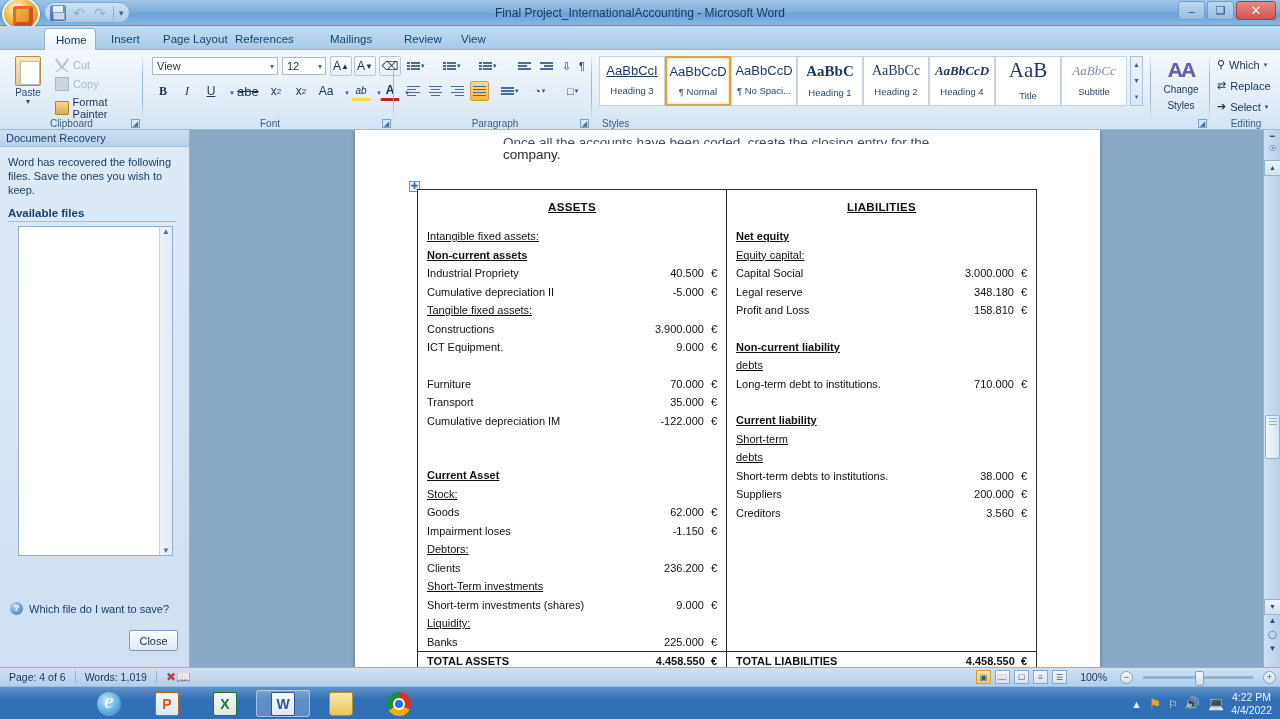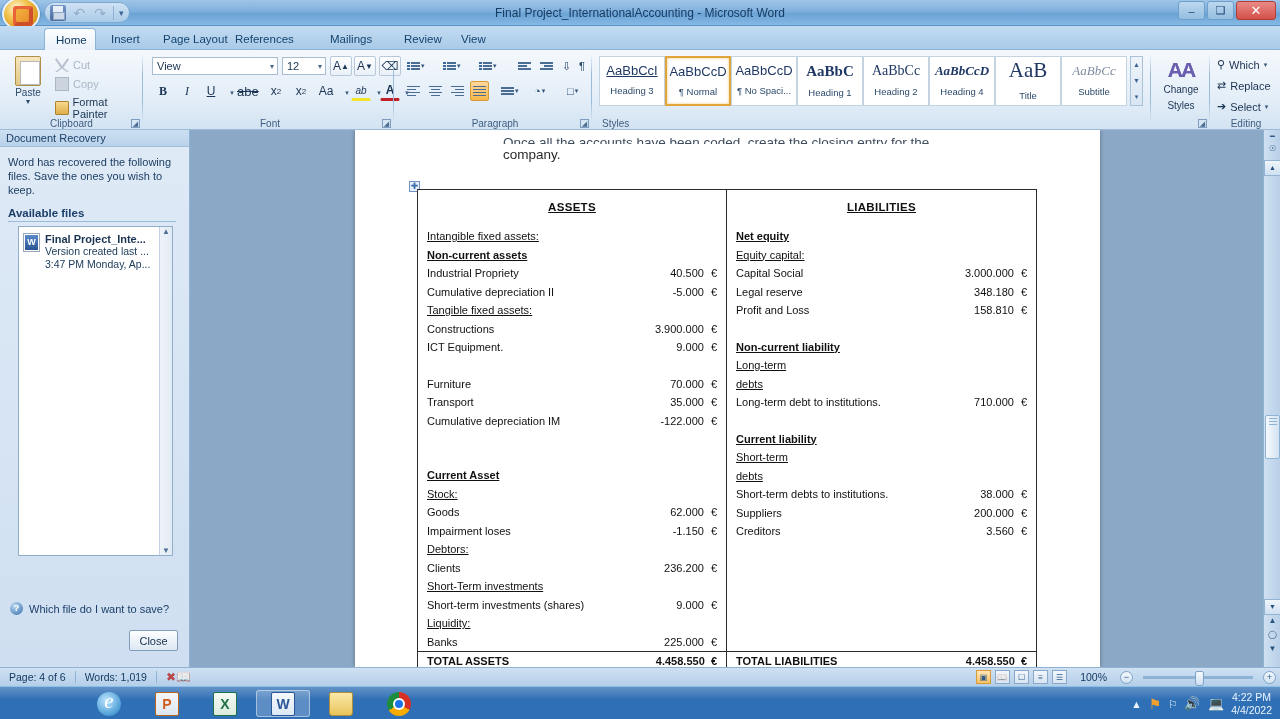--- a/index.html
+++ b/index.html
@@ -519,28 +519,20 @@
         </div>
       <div class="grp-label">Editing</div>
     </div>
   </div>
 
   <div class="pane">
     <div class="pane-hd">Document Recovery</div>
     <div class="pane-txt">Word has recovered the following files.  Save the ones you wish to keep.</div>
     <div class="pane-sub">Available files</div>
     <div class="filelist">
-      <div class="fitem">
-        <div class="fico"></div>
-        <div>
-          <div class="fname">Final Project_Inte...</div>
-          <div class="fmeta">Version created last ...</div>
-          <div class="fmeta">3:47 PM Monday, Ap...</div>
-        </div>
-      </div>
       <div class="fl-sb">
         <span>▲</span>
         <span class="dn">▼</span>
       </div>
     </div>
     <div class="help">
       <span class="hico">?</span>
       <span>Which file do I want to save?</span>
     </div>
     <div class="closebtn">Close</div>
@@ -700,23 +692,20 @@
                 <div class="li">
                   <span class="nm">Profit and Loss</span>
                   <span class="amt">
                     <span class="val">158.810</span>
                     <span>€</span>
                   </span>
                 </div>
                 <div class="li sp"></div>
                 <div class="li b">
                   <span class="nm">Non-current liability</span>
-                </div>
-                <div class="li u">
-                  <span class="nm">Long-term</span>
                 </div>
                 <div class="li u">
                   <span class="nm">debts</span>
                 </div>
                 <div class="li">
                   <span class="nm">Long-term debt to institutions.</span>
                   <span class="amt">
                     <span class="val">710.000</span>
                     <span>€</span>
                   </span>

